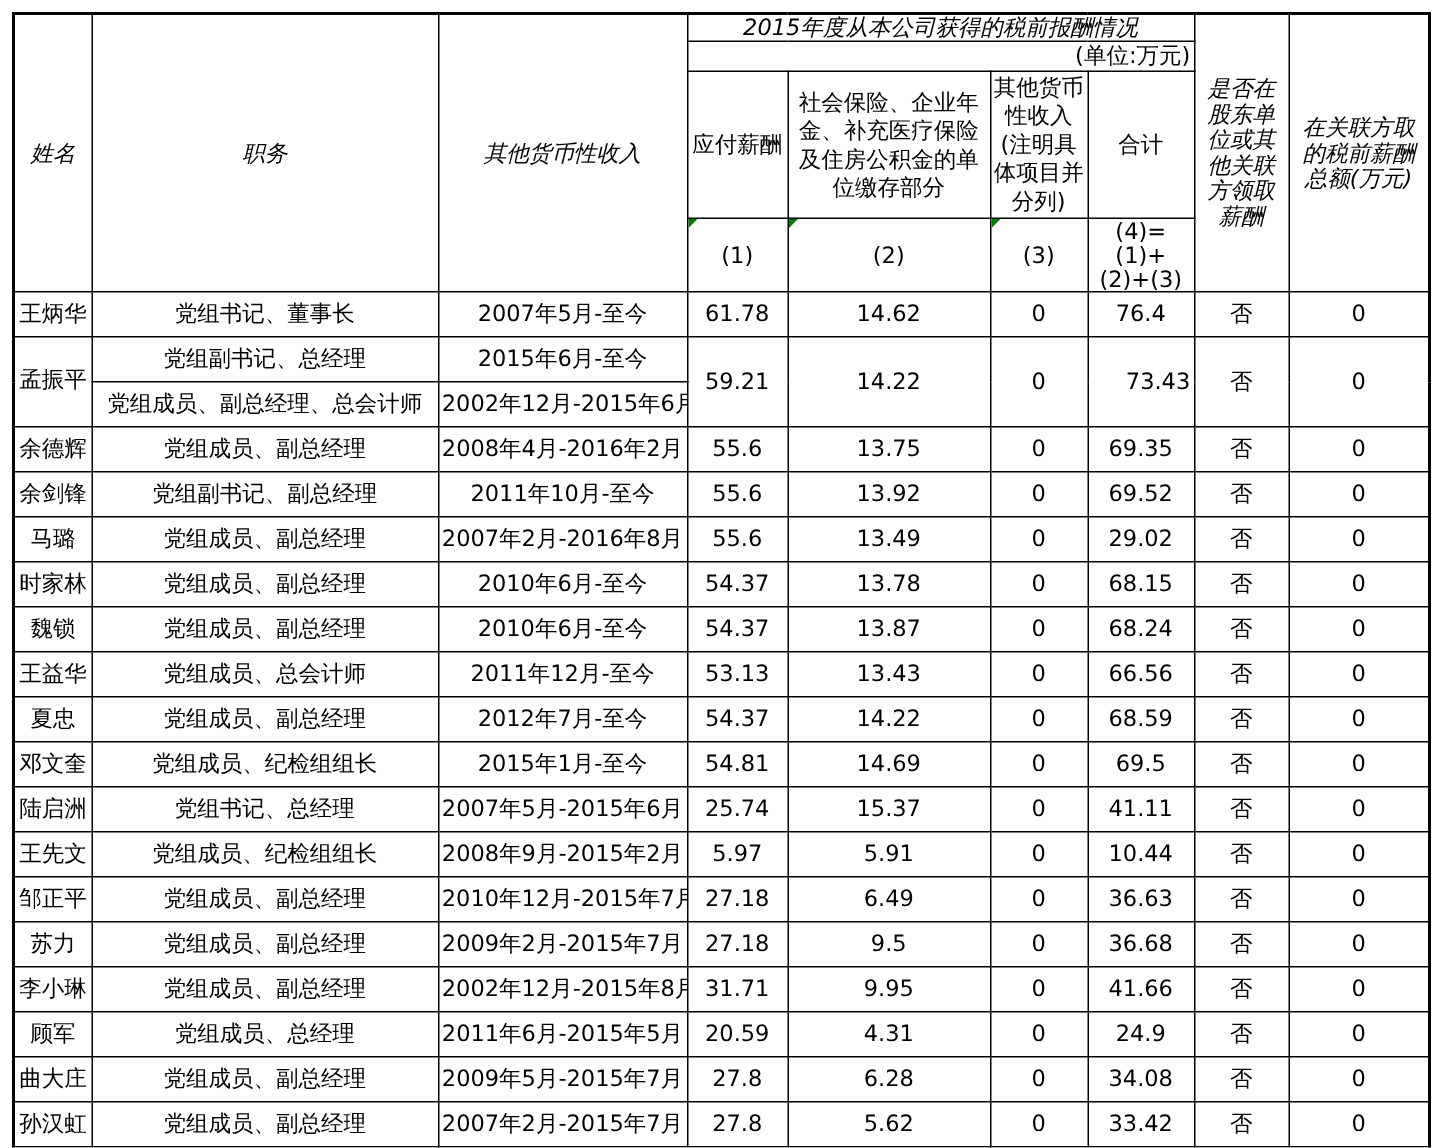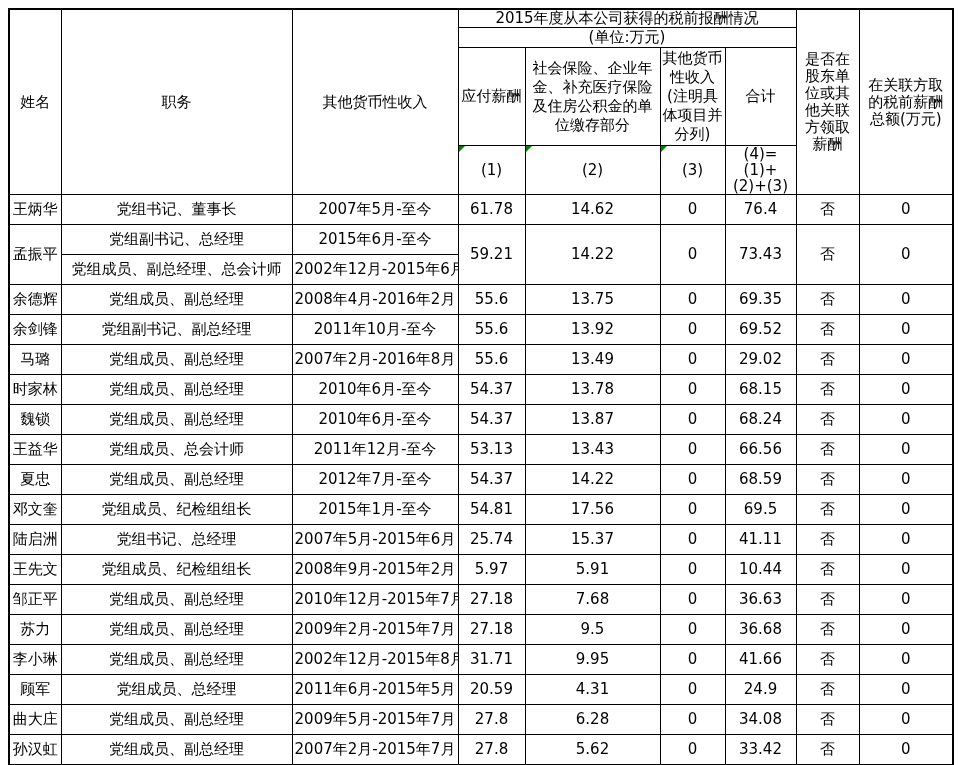--- a/index.html
+++ b/index.html
@@ -20,22 +20,22 @@
     line-height:19px;
   }
   table.comp td{
     border:1px solid #000;
     padding:0 2px;
     text-align:center;
     vertical-align:middle;
     overflow:hidden;
     word-break:normal;
   }
-  tr.h1 td{height:17px;line-height:17px;}
-  tr.h2 td{height:19px;line-height:17px;}
+  tr.h1 td{height:17px;line-height:17px;font-style:italic;}
+  tr.h2 td{height:19px;line-height:17px;text-align:right;}
   tr.h3 td{height:97px;}
   tr.h4 td{height:32px;line-height:16px;}
   tr.datarow td{height:29px;white-space:nowrap;}
   td.formula{word-break:break-all;}
   td.rel{position:relative;}
   .corner-tri{
     position:absolute;top:0;left:0;
     width:0;height:0;
     border-top:6px solid #008000;
     border-right:6px solid transparent;
@@ -94,21 +94,21 @@
           <td>否</td>
           <td>0</td>
         </tr>
         <tr class="datarow">
           <td rowspan="2" style="white-space: normal; font-family: Liberation Serif, serif;">孟振平</td>
           <td>党组副书记、总经理</td>
           <td>2015年6月-至今</td>
           <td rowspan="2" style="white-space: normal;">59.21</td>
           <td rowspan="2" style="white-space: normal;">14.22</td>
           <td rowspan="2" style="white-space: normal;">0</td>
-          <td rowspan="2" style="white-space: normal;">73.43</td>
+          <td rowspan="2" style="white-space: normal; text-align: right;">73.43</td>
           <td rowspan="2" style="white-space: normal;">否</td>
           <td rowspan="2" style="white-space: normal;">0</td>
         </tr>
         <tr class="datarow">
           <td>党组成员、副总经理、总会计师</td>
           <td>2002年12月-2015年6月</td>
         </tr>
         <tr class="datarow">
           <td>余德辉</td>
           <td>党组成员、副总经理</td>
@@ -184,21 +184,21 @@
           <td>0</td>
           <td>68.59</td>
           <td>否</td>
           <td>0</td>
         </tr>
         <tr class="datarow">
           <td>邓文奎</td>
           <td>党组成员、纪检组组长</td>
           <td>2015年1月-至今</td>
           <td>54.81</td>
-          <td>17.56</td>
+          <td>14.69</td>
           <td>0</td>
           <td>69.5</td>
           <td>否</td>
           <td>0</td>
         </tr>
         <tr class="datarow">
           <td>陆启洲</td>
           <td>党组书记、总经理</td>
           <td>2007年5月-2015年6月</td>
           <td>25.74</td>
@@ -217,21 +217,21 @@
           <td>0</td>
           <td>10.44</td>
           <td>否</td>
           <td>0</td>
         </tr>
         <tr class="datarow">
           <td>邹正平</td>
           <td>党组成员、副总经理</td>
           <td>2010年12月-2015年7月</td>
           <td>27.18</td>
-          <td>7.68</td>
+          <td>6.49</td>
           <td>0</td>
           <td>36.63</td>
           <td>否</td>
           <td>0</td>
         </tr>
         <tr class="datarow">
           <td>苏力</td>
           <td>党组成员、副总经理</td>
           <td>2009年2月-2015年7月</td>
           <td>27.18</td>

